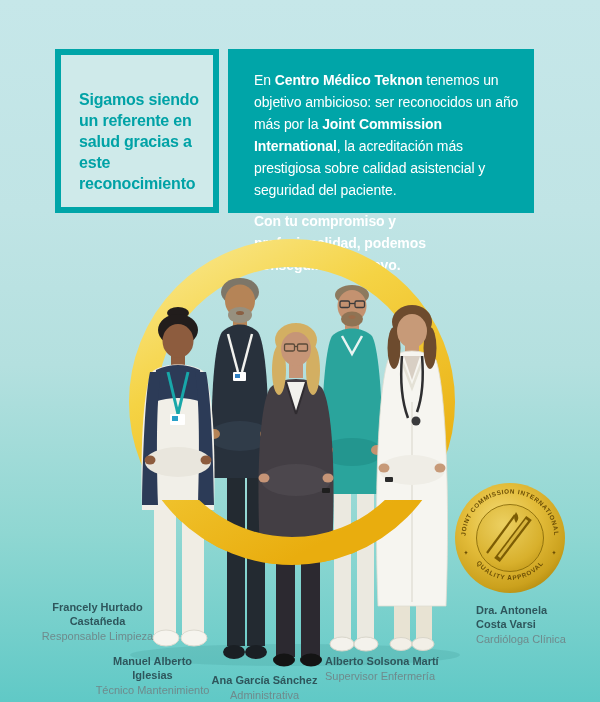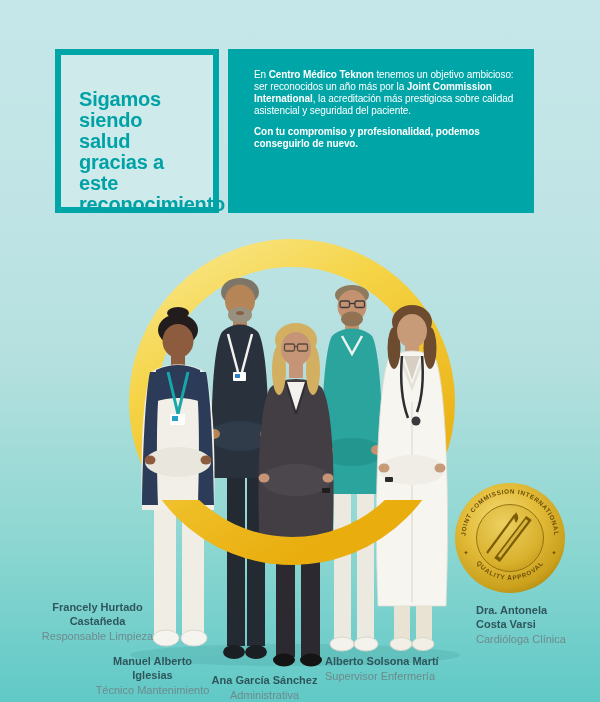--- a/index.html
+++ b/index.html
@@ -7,29 +7,29 @@
     position:relative;width:600px;height:702px;overflow:hidden;
     background:linear-gradient(180deg,#c6e7e9 0%,#c0e4e5 30%,#b4e0df 52%,#8fd7d2 76%,#60c9c6 100%);
   }
   
   .headline-box{
     position:absolute;left:55px;top:49px;width:164px;height:164px;
     box-sizing:border-box;border:6px solid #00a5a8;background:#cfeaea;
     padding:34px 10px 0 18px;
   }
   .headline-box .hl{
-    color:#00a2a6;font-weight:bold;font-size:20px;line-height:21px;letter-spacing:-0.2px;
+    color:#00a2a6;font-weight:bold;font-size:16px;line-height:21px;letter-spacing:-0.2px;
   }
   
   .message-box{
     position:absolute;left:228px;top:49px;width:306px;height:164px;
     box-sizing:border-box;background:#00a5a8;color:#ffffff;
     padding:20px 14px 0 26px;
   }
-  .message-box p{margin:0;font-size:10px;line-height:12px;letter-spacing:-0.1px;}
+  .message-box p{margin:0;font-size:14px;line-height:22px;letter-spacing:-0.1px;}
   .message-box p.cta{margin-top:9px;font-weight:bold;width:88%;}
   .message-box strong{font-weight:bold;}
   
   .scene{position:absolute;left:0;top:0;width:600px;height:702px;}
   
   .label{position:absolute;color:#2e565c;font-size:11px;font-weight:bold;line-height:1.25;}
   .label .role{font-size:11px;font-weight:normal;color:#6f8a8c;margin-top:1px;}
   .label.align-right{text-align:center;}
   .label.align-center{text-align:center;}
   .label-francely{left:40px;top:601px;width:115px;}
@@ -38,20 +38,21 @@
   .label-alfred{left:325px;top:655px;width:130px;}
   .label-antonela{left:476px;top:604px;width:100px;}
 </style>
 </head>
 <body>
 
 <div class="poster">
 
   <div class="headline-box">
     <div class="hl">Sigamos siendo</div>
+    <div class="hl">un referente en</div>
     <div class="hl">salud gracias a este</div>
     <div class="hl">reconocimiento</div>
   </div>
 
   <div class="message-box">
     <p><span>En </span><strong>Centro Médico Teknon</strong><span> tenemos un objetivo ambicioso: ser reconocidos un año más por la </span><strong>Joint Commission International</strong><span>, la acreditación más prestigiosa sobre calidad asistencial y seguridad del paciente.</span></p>
     <p class="cta">Con tu compromiso y profesionalidad, podemos conseguirlo de nuevo.</p>
   </div>
 
   <svg class="scene" viewBox="0 0 600 702">

